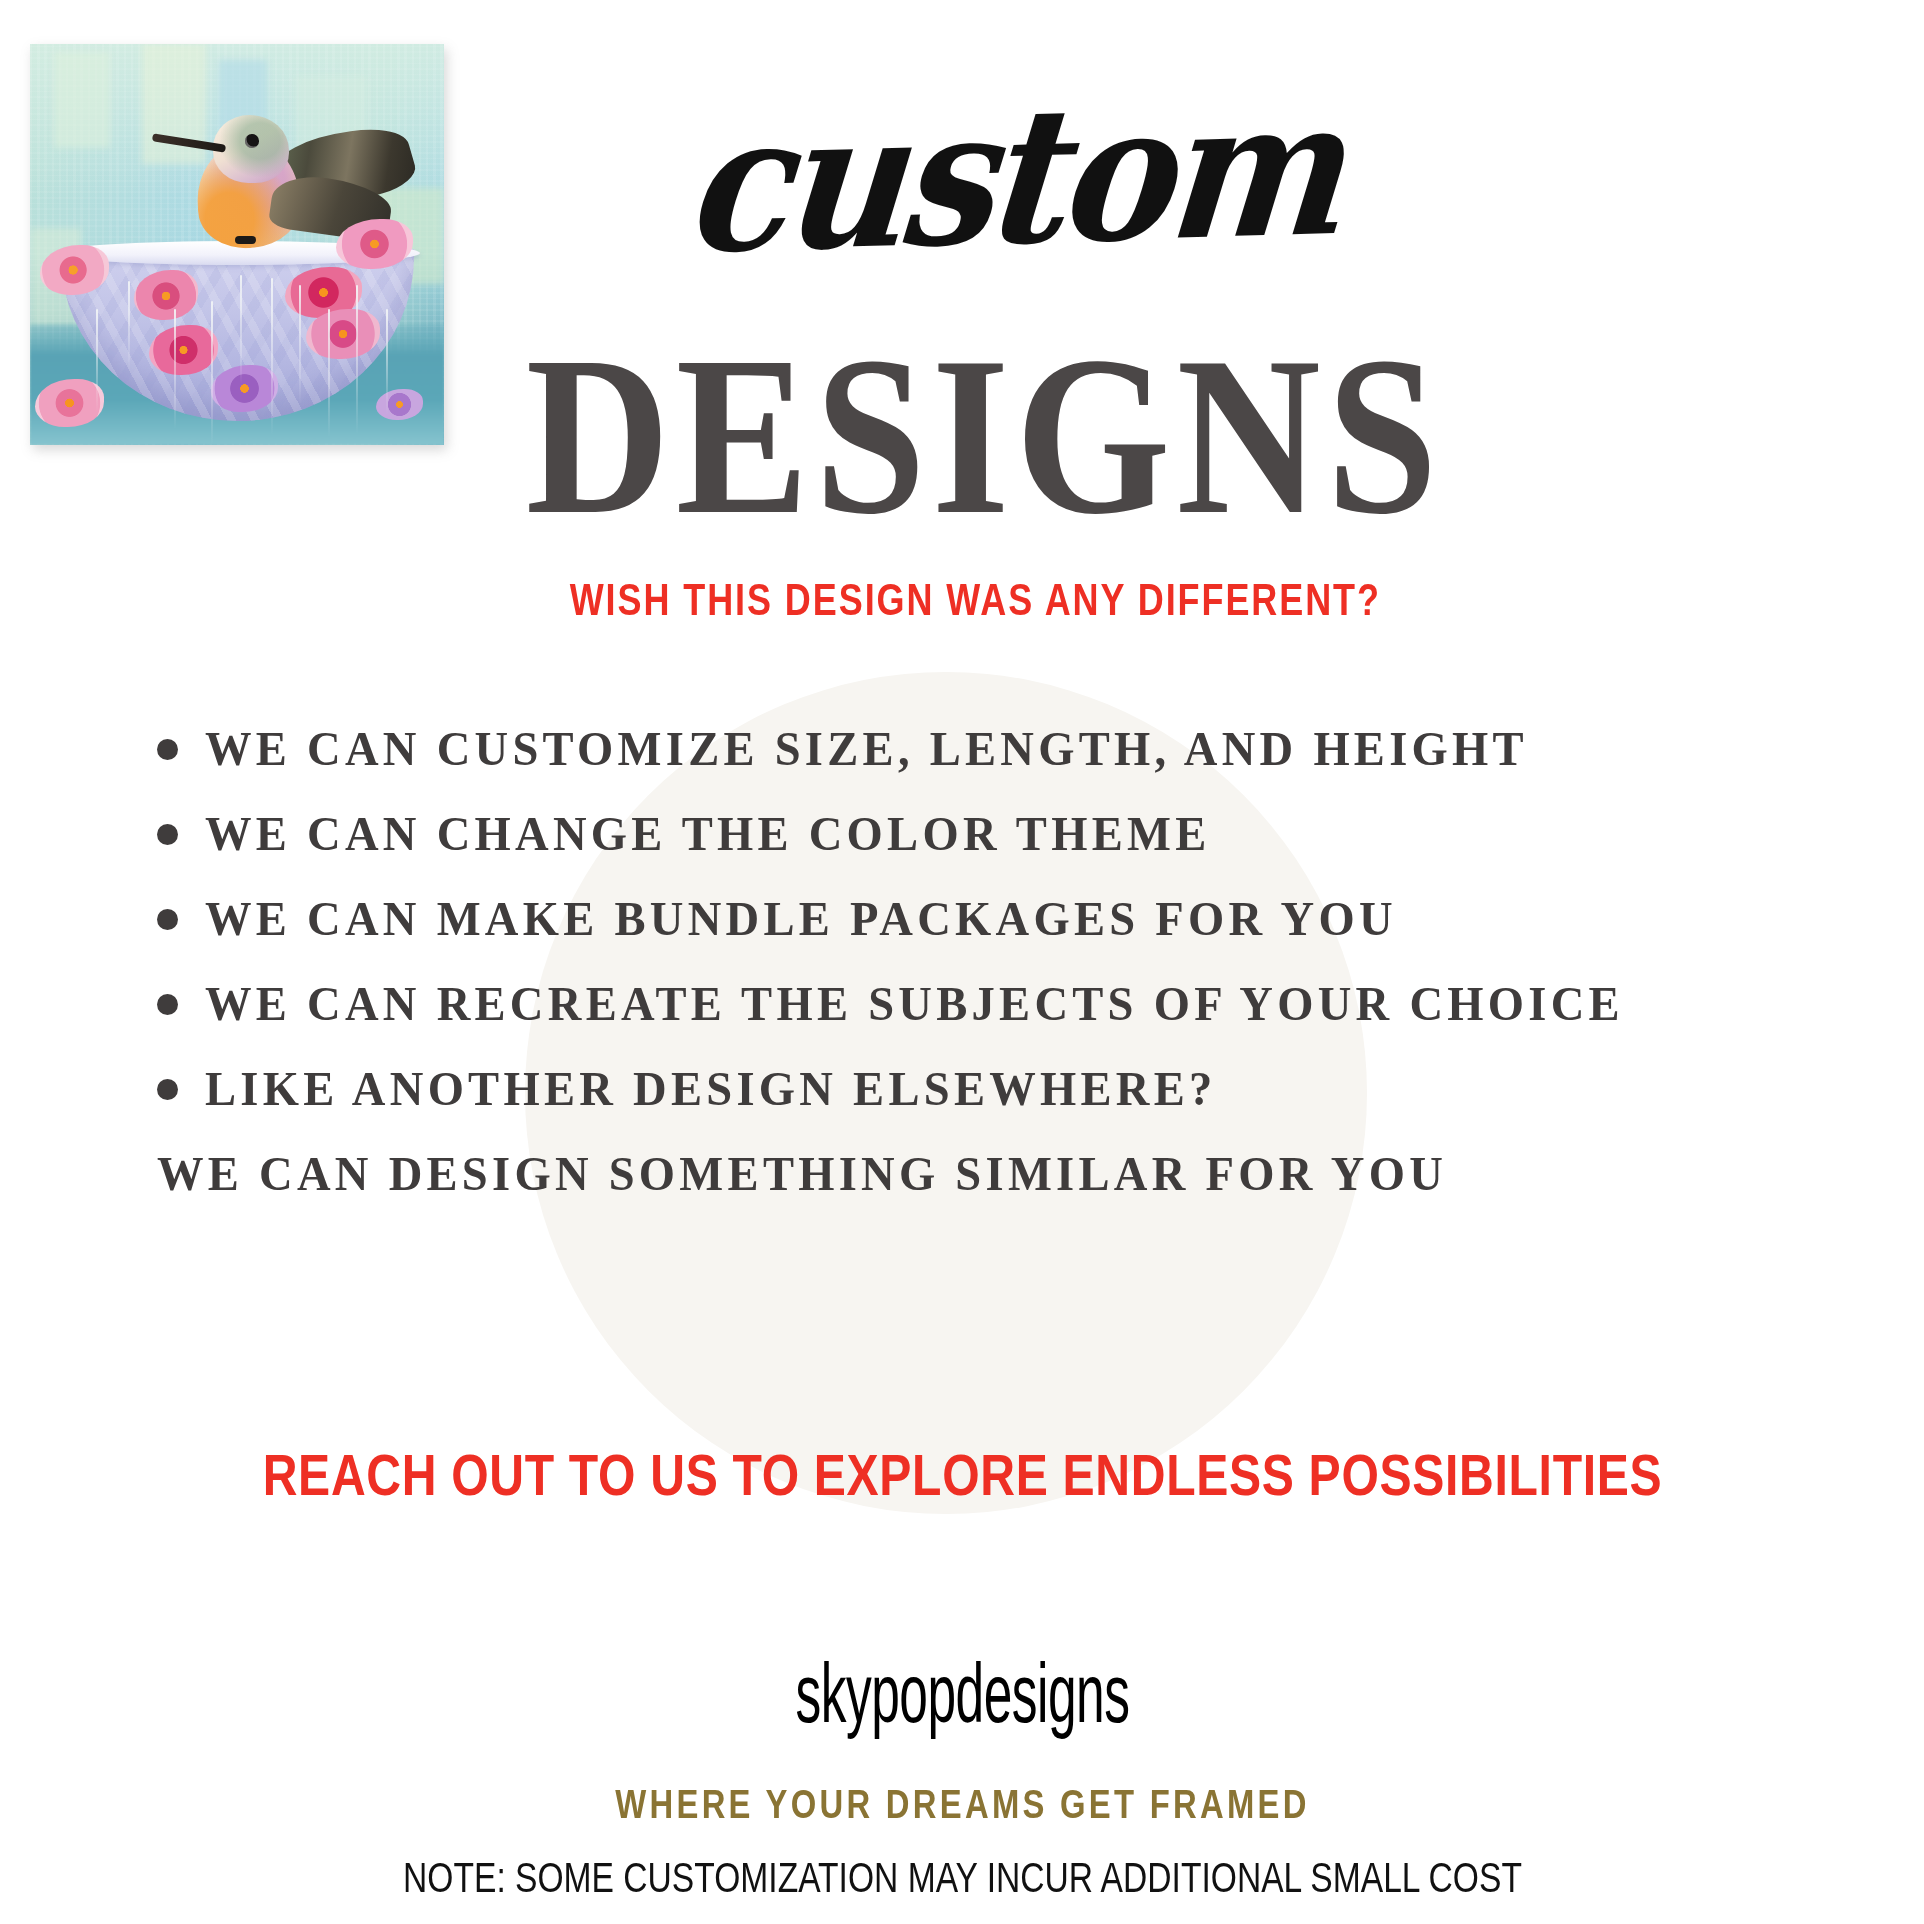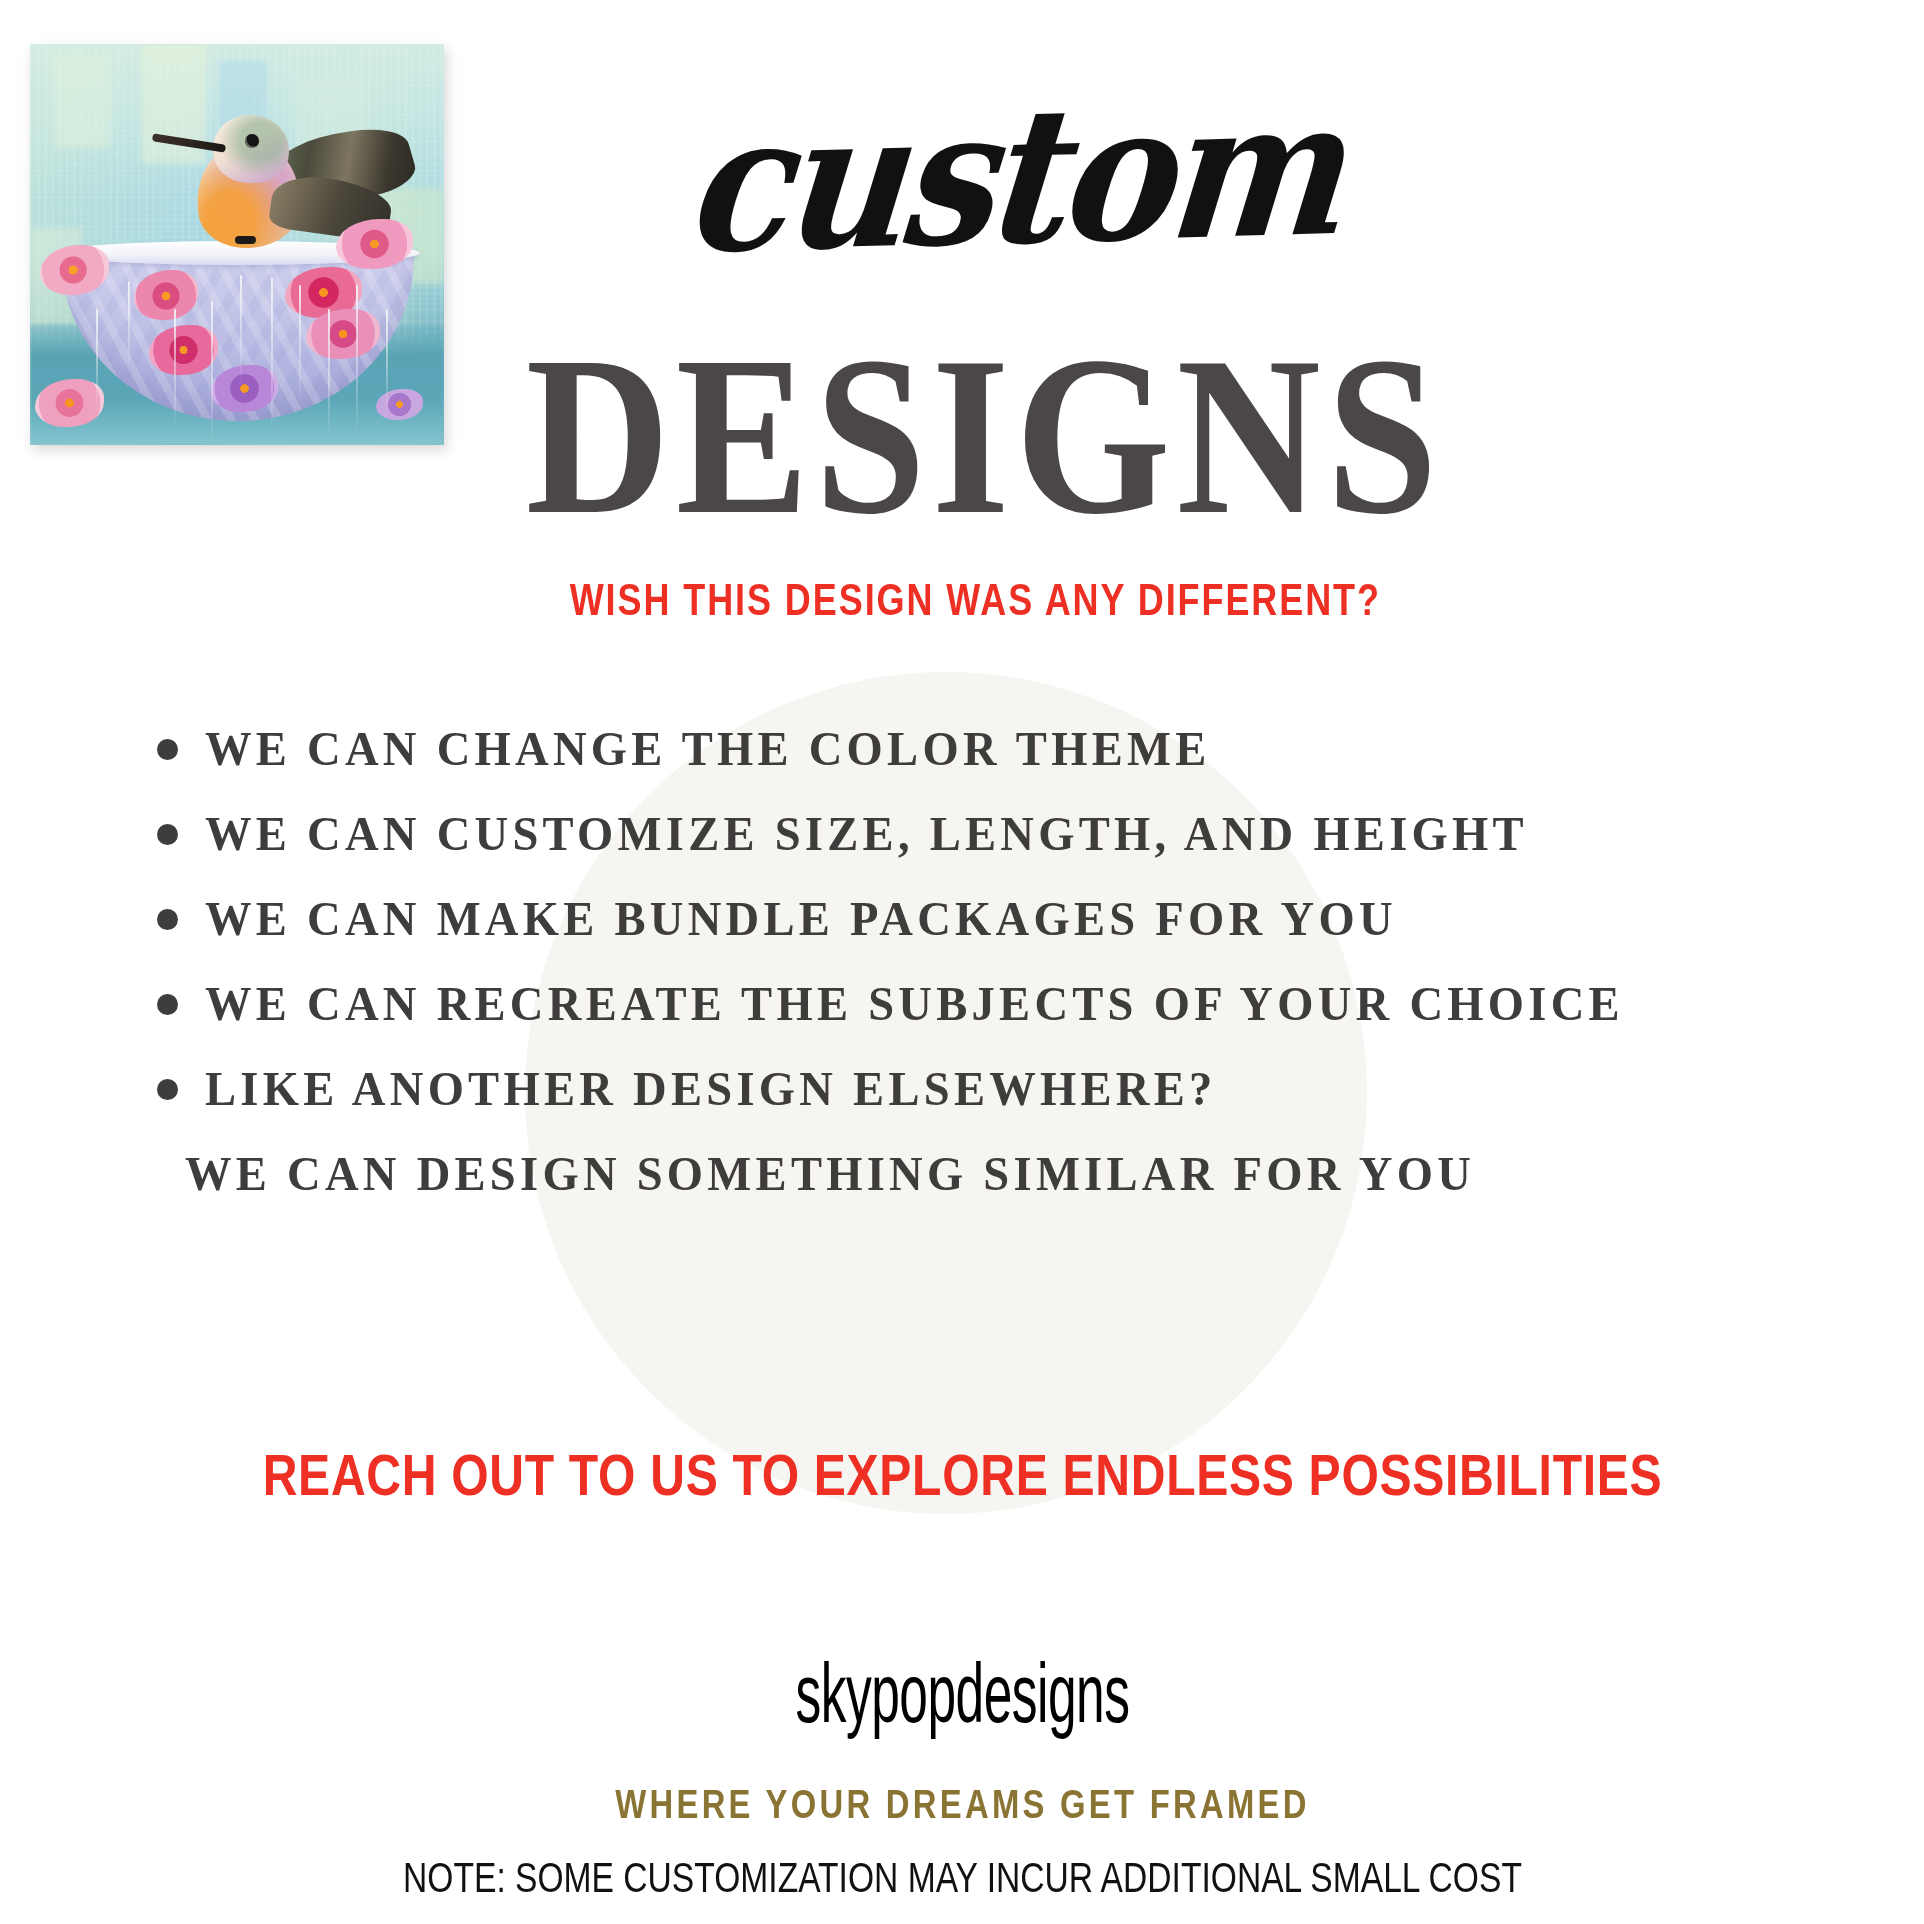--- a/index.html
+++ b/index.html
@@ -167,21 +167,21 @@
   .btext{
     font-family:"Liberation Serif", serif;
     font-weight:700;
     font-size:48px;
     letter-spacing:4.4px;
     color:#3f3c3c;
     white-space:nowrap;
     transform:scaleX(.97);
     transform-origin:left center;
   }
-  .bline.noBullet{margin-left:28px;}
+  .bline.noBullet{}
   .bline.noBullet .bdot{visibility:hidden;width:0;margin:0;}
 
   
   .cta-red{
     position:absolute;left:0;right:0;top:1441px;
     text-align:center;
     font-family:"Liberation Sans", sans-serif;
     font-weight:700;
     font-size:58px;
     letter-spacing:0.8px;
@@ -279,25 +279,25 @@
     </div>
   </div>
 
   <div class="custom-word">custom</div>
   <div class="designs-word">DESIGNS</div>
   <div class="subtitle-red">WISH  THIS  DESIGN  WAS ANY DIFFERENT?</div>
 
   <div class="bullets">
     <div class="bline">
       <span class="bdot"></span>
+      <span class="btext">WE CAN CUSTOMIZE SIZE, LENGTH, AND HEIGHT</span>
+    </div>
+    <div class="bline">
+      <span class="bdot"></span>
       <span class="btext">WE CAN CHANGE THE COLOR THEME</span>
-    </div>
-    <div class="bline">
-      <span class="bdot"></span>
-      <span class="btext">WE CAN CUSTOMIZE SIZE, LENGTH, AND HEIGHT</span>
     </div>
     <div class="bline">
       <span class="bdot"></span>
       <span class="btext">WE CAN MAKE BUNDLE PACKAGES FOR YOU</span>
     </div>
     <div class="bline">
       <span class="bdot"></span>
       <span class="btext">WE CAN RECREATE THE SUBJECTS OF YOUR CHOICE</span>
     </div>
     <div class="bline">

